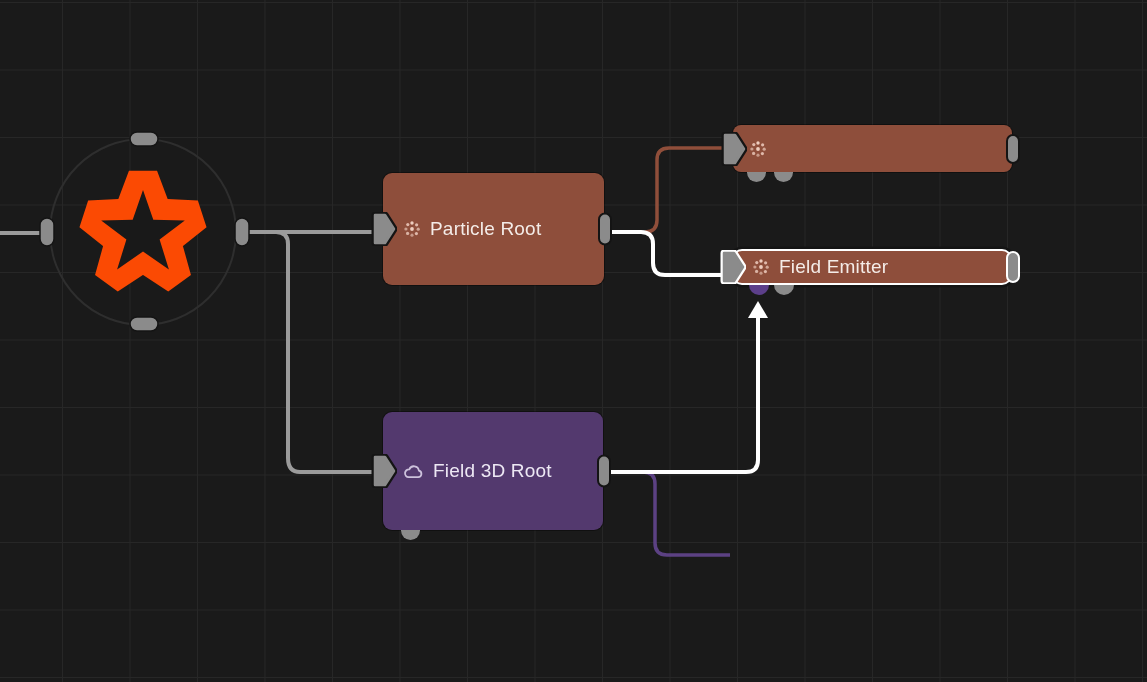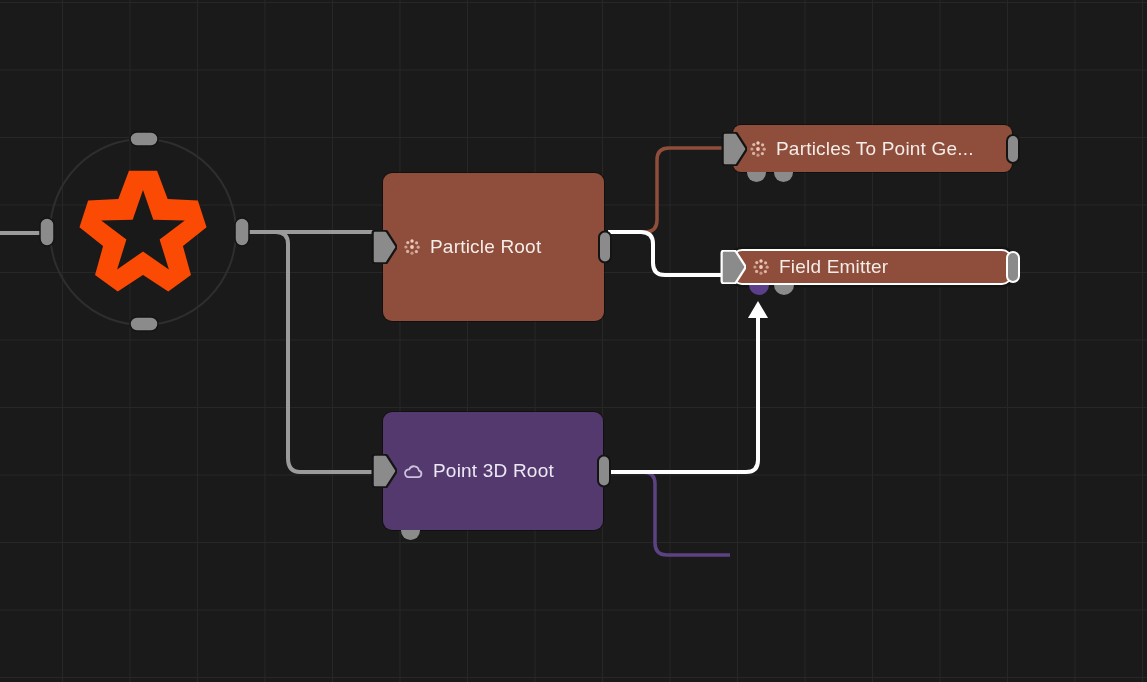--- a/index.html
+++ b/index.html
@@ -64,21 +64,21 @@
       <polygon points="143,176 157.1,213.6 197.2,215.4 165.8,240.4 176.5,279.1 143,257 109.5,279.1 120.2,240.4 88.8,215.4 128.9,213.6" fill="#FB4A03" stroke="#FB4A03" stroke-width="30" stroke-linejoin="bevel"></polygon>
       <polygon points="143,190 153.3,219.8 184.8,220.4 159.6,239.4 168.9,269.6 143,251.5 117.1,269.6 126.4,239.4 101.2,220.4 132.7,219.8" fill="#191919"></polygon>
     </g>
 
     <rect x="130" y="132" width="28" height="14" rx="7" fill="#8b8b8b" stroke="#141414" stroke-width="1.5"></rect>
     <rect x="130" y="317" width="28" height="14" rx="7" fill="#8b8b8b" stroke="#141414" stroke-width="1.5"></rect>
     <rect x="40" y="218" width="14" height="28" rx="7" fill="#8b8b8b" stroke="#141414" stroke-width="1.5"></rect>
     <rect x="235" y="218" width="14" height="28" rx="7" fill="#8b8b8b" stroke="#141414" stroke-width="1.5"></rect>
   </svg>
 
-  <div class="node node-rust" style="left:383px;top:173px;width:221px;height:148px;">
+  <div class="node node-rust" style="left:383px;top:173px;width:221px;height:112px;">
     <svg class="port-in" viewBox="0 0 26 34">
       <polygon points="4,3 14,3 23,17 14,31 4,31" fill="none" stroke="#141414" stroke-width="7" stroke-linejoin="round"></polygon>
       <polygon points="4,3 14,3 23,17 14,31 4,31" fill="#8b8b8b" stroke="#8b8b8b" stroke-width="2.5" stroke-linejoin="round"></polygon>
     </svg>
     <svg class="icon" width="18" height="18" viewBox="0 0 18 18">
       <g fill="#EECDBF">
         <circle cx="9" cy="3" r="1.7"></circle>
           <circle cx="13.6" cy="4.8" r="1.6" opacity=".85"></circle>
         <circle cx="15.2" cy="9.2" r="1.6" opacity=".7"></circle>
           <circle cx="13.4" cy="13.6" r="1.6" opacity=".85"></circle>
@@ -104,21 +104,20 @@
           <circle cx="13.6" cy="4.8" r="1.6" opacity=".85"></circle>
         <circle cx="15.2" cy="9.2" r="1.6" opacity=".7"></circle>
           <circle cx="13.4" cy="13.6" r="1.6" opacity=".85"></circle>
         <circle cx="9" cy="15.2" r="1.6" opacity=".6"></circle>
           <circle cx="4.6" cy="13.4" r="1.6" opacity=".8"></circle>
         <circle cx="2.9" cy="9" r="1.6" opacity=".65"></circle>
           <circle cx="4.8" cy="4.6" r="1.6" opacity=".85"></circle>
         <circle cx="9" cy="9" r="1.9"></circle>
       </g>
     </svg>
-    <span class="label">Particles To Point Ge...</span>
     <div class="port-out" style="height:30px;"></div>
     <div class="port-bottom" style="left:14px;bottom:-10px;width:19px;"></div>
     <div class="port-bottom" style="left:41px;bottom:-10px;width:19px;"></div>
   </div>
 
   <div class="node node-rust selected" style="left:732px;top:249px;width:280px;height:36px;border-radius:10px;padding-left:18px;">
     <svg class="port-in" style="left:-14px;" viewBox="0 0 26 34">
       <polygon points="4,3 14,3 23,17 14,31 4,31" fill="none" stroke="#ffffff" stroke-width="7" stroke-linejoin="round"></polygon>
       <polygon points="4,3 14,3 23,17 14,31 4,31" fill="#8b8b8b" stroke="#8b8b8b" stroke-width="2.5" stroke-linejoin="round"></polygon>
     </svg>
@@ -142,19 +141,19 @@
   </div>
 
   <div class="node node-purple" style="left:383px;top:412px;width:220px;height:118px;">
     <svg class="port-in" viewBox="0 0 26 34">
       <polygon points="4,3 14,3 23,17 14,31 4,31" fill="none" stroke="#141414" stroke-width="7" stroke-linejoin="round"></polygon>
       <polygon points="4,3 14,3 23,17 14,31 4,31" fill="#8b8b8b" stroke="#8b8b8b" stroke-width="2.5" stroke-linejoin="round"></polygon>
     </svg>
     <svg class="icon" width="21" height="17" viewBox="0 0 21 17">
       <path d="M 5.6 14.2 h 9.6 a 3.3 3.3 0 0 0 0.7 -6.5 a 5 5 0 0 0 -9.6 -1.3 a 3.7 3.7 0 0 0 -0.7 7.8 z" fill="none" stroke="#CDC2DC" stroke-width="1.8" stroke-linejoin="round"></path>
     </svg>
-    <span class="label">Point 3D Root</span>
+    <span class="label">Field 3D Root</span>
     <div class="port-out"></div>
     <div class="port-bottom" style="left:18px;bottom:-10px;width:19px;"></div>
   </div>
 
 
 </div>
 
 </body></html>

